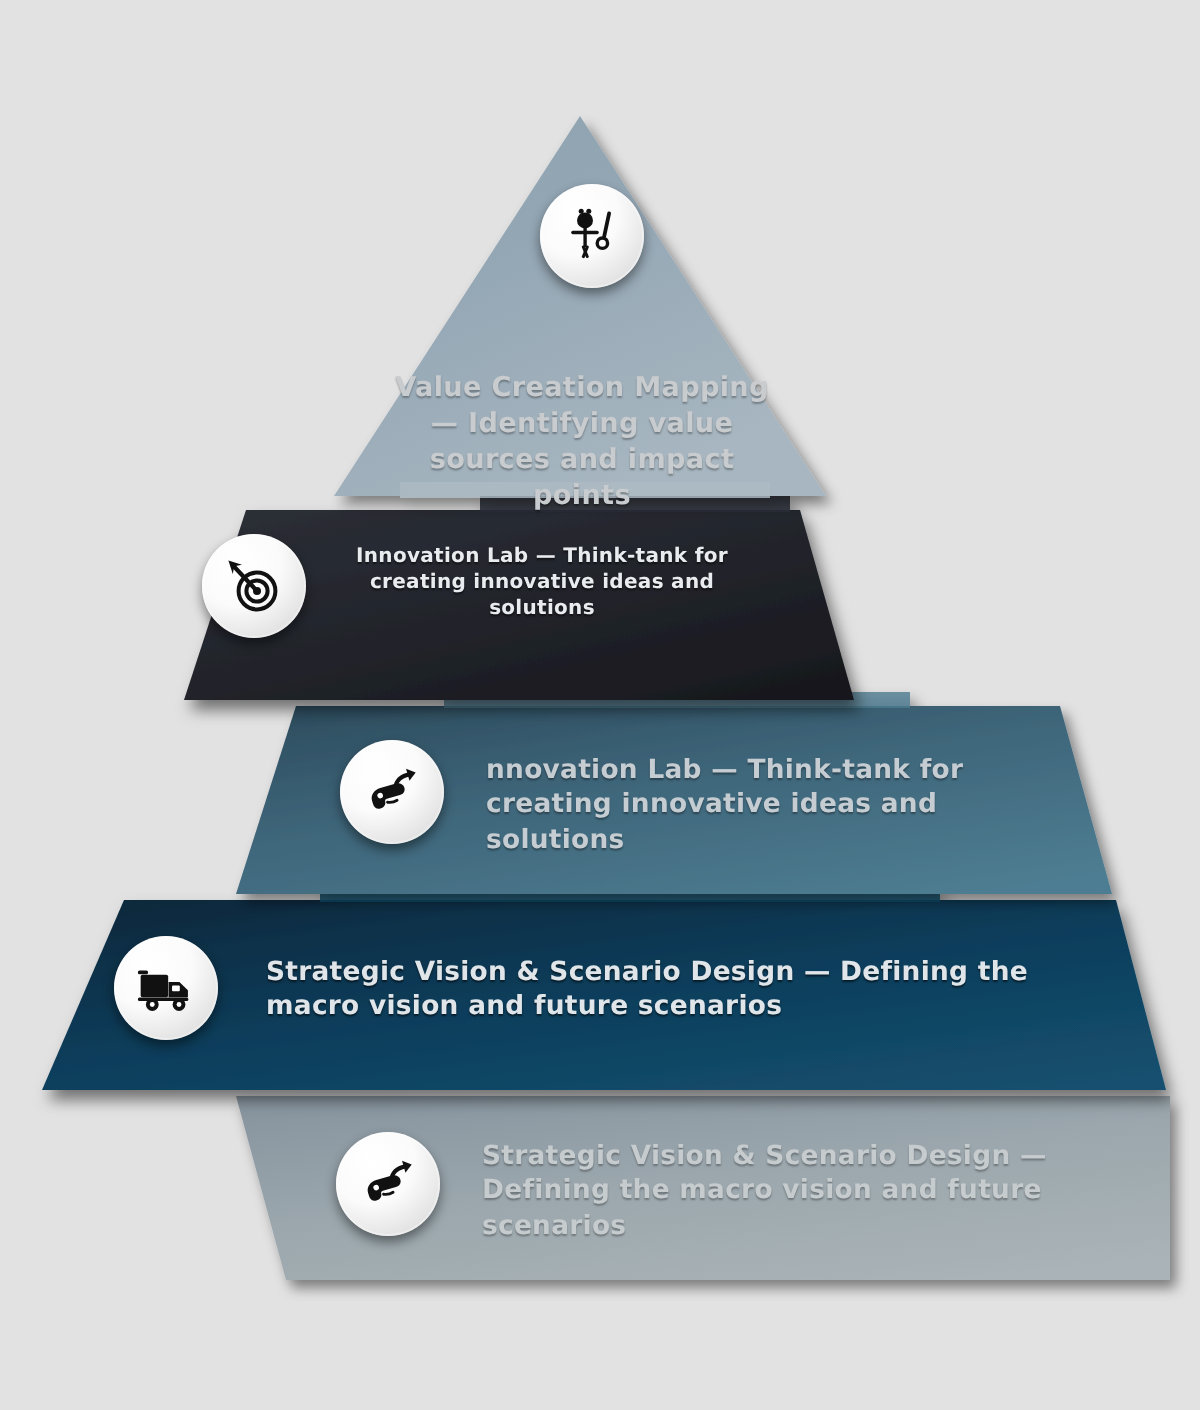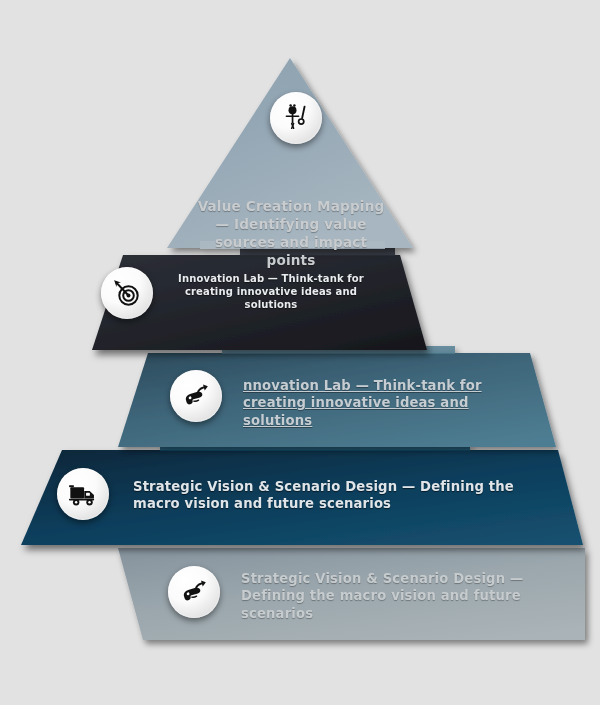--- a/index.html
+++ b/index.html
@@ -42,40 +42,38 @@
   }
 
   .txt-l1 {
     left: 196px;
     top: 186px;
     width: 190px;
     font-size: 13.6px;
     color: #c9ccce;
     text-align: center;
     text-shadow: 0 1px 1px rgba(0,0,0,0.30);
-    margin-top: 12px;
   }
   .txt-l2 {
     left: 158px;
     top: 272px;
     width: 226px;
     font-size: 10px;
     color: #e9ecee;
     text-align: center;
     text-shadow: 0 1px 1px rgba(0,0,0,0.55);
   }
   .txt-l3 {
     left: 243px;
     top: 377px;
     width: 290px;
     font-size: 13.2px;
     color: #c5cdd2;
     text-align: left;
     text-shadow: 0 1px 1px rgba(0,0,0,0.35);
-    text-decoration: underline;
   }
   .txt-l4 {
     left: 133px;
     top: 478px;
     width: 392px;
     font-size: 13.2px;
     color: #dfe5e9;
     text-align: left;
     text-shadow: 0 1px 1px rgba(0,0,0,0.55);
   }

